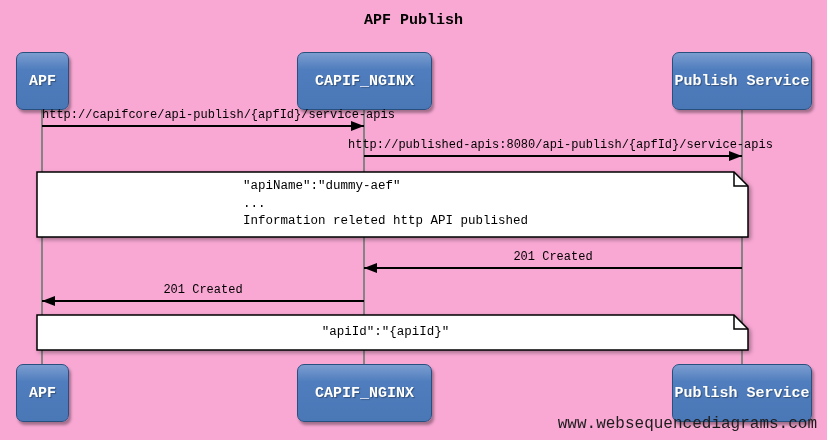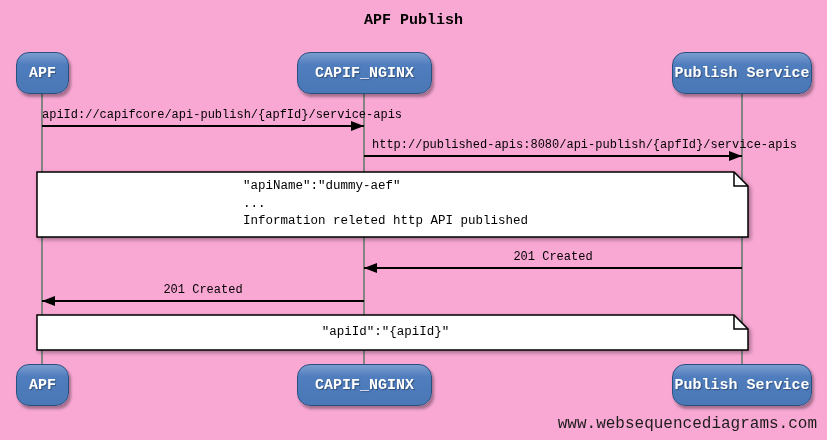--- a/index.html
+++ b/index.html
@@ -5,22 +5,22 @@
   html,body { margin:0; padding:0; background:#fff; }
   .canvas {
     position:relative; width:827px; height:440px; background:#f9a8d4;
     font-family:Liberation Mono, monospace; overflow:hidden; color:#000;
   }
   .diagram-title {
     position:absolute; left:0; top:12px; width:100%; text-align:center;
     font-size:15px; font-weight:bold;
   }
   .actor {
-    position:absolute; height:42px; box-sizing:border-box;
-    border:1px solid #27507f; border-radius:13px;
+    position:absolute; height:58px; box-sizing:border-box;
+    border:1px solid #27507f; border-radius:7px;
     background:linear-gradient(180deg,#7b9dd0 0%, #4f7dbd 30%, #4a77b6 100%);
     color:#ffffff; font-weight:bold; font-size:15px;
     display:flex; align-items:center; justify-content:center;
     box-shadow:2px 3px 3px rgba(0,0,0,0.35);
     text-shadow:1px 1px 1px rgba(0,0,0,0.35);
   }
   .lifeline { position:absolute; width:2px; top:94px; height:270px; background:#848484; }
   .msg-label { position:absolute; font-size:12px; text-align:center; white-space:nowrap; }
   .msg-line  { position:absolute; height:2px; background:#000; }
   .arrowhead-right {
@@ -57,25 +57,25 @@
   <div class="actor" style="left:16px;  top:52px; width:53px;">
     <span>APF</span>
   </div>
   <div class="actor" style="left:297px; top:52px; width:135px;">
     <span>CAPIF_NGINX</span>
   </div>
   <div class="actor" style="left:672px; top:52px; width:140px;">
     <span>Publish Service</span>
   </div>
 
-  <div class="msg-label" style="left:42px; top:108px; width:322px;">apiId://capifcore/api-publish/{apfId}/service-apis</div>
+  <div class="msg-label" style="left:42px; top:108px; width:322px;">http://capifcore/api-publish/{apfId}/service-apis</div>
   <div class="msg-line" style="left:42px; top:125px; width:322px;"></div>
   <div class="arrowhead-right" style="left:351px; top:121px;"></div>
 
-  <div class="msg-label" style="left:372px; top:138px; width:378px;">http://published-apis:8080/api-publish/{apfId}/service-apis</div>
+  <div class="msg-label" style="left:348px; top:138px; width:378px;">http://published-apis:8080/api-publish/{apfId}/service-apis</div>
   <div class="msg-line" style="left:364px; top:155px; width:378px;"></div>
   <div class="arrowhead-right" style="left:729px; top:151px;"></div>
 
   <div class="note" style="left:36px; top:171px; width:713px; height:67px;">
     <svg width="713" height="67" viewBox="0 0 713 67">
       <path d="M1,1 H698 L712,15 V66 H1 Z" fill="#ffffff" stroke="#000000" stroke-width="1.5"></path>
       <path d="M698,1 V15 H712" fill="none" stroke="#000000" stroke-width="1.5"></path>
     </svg>
     <div class="note-text">
       <div class="note-lines">

